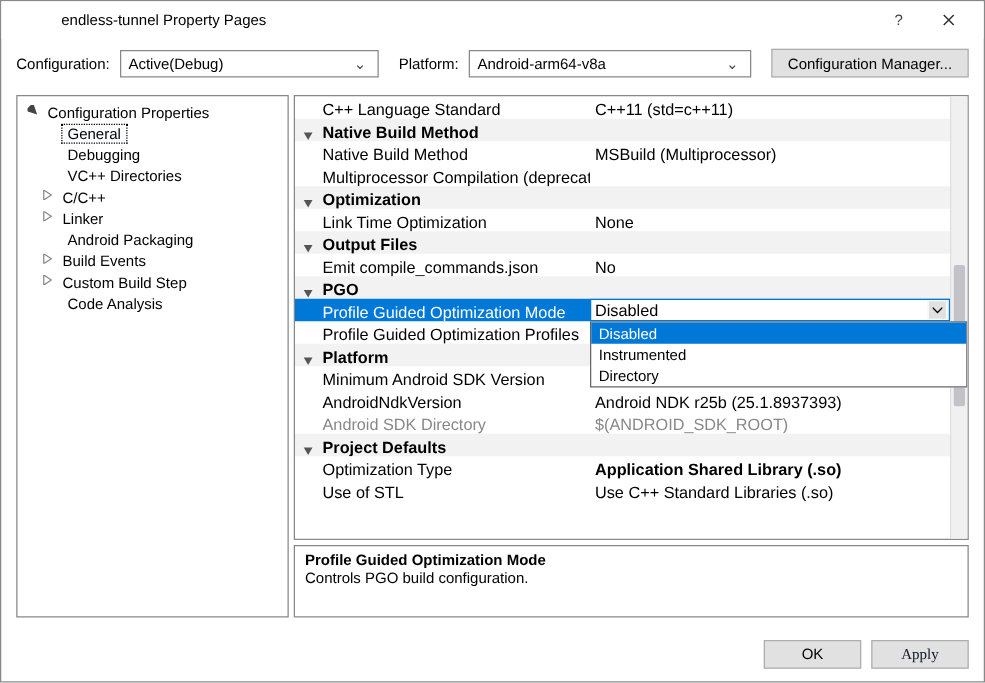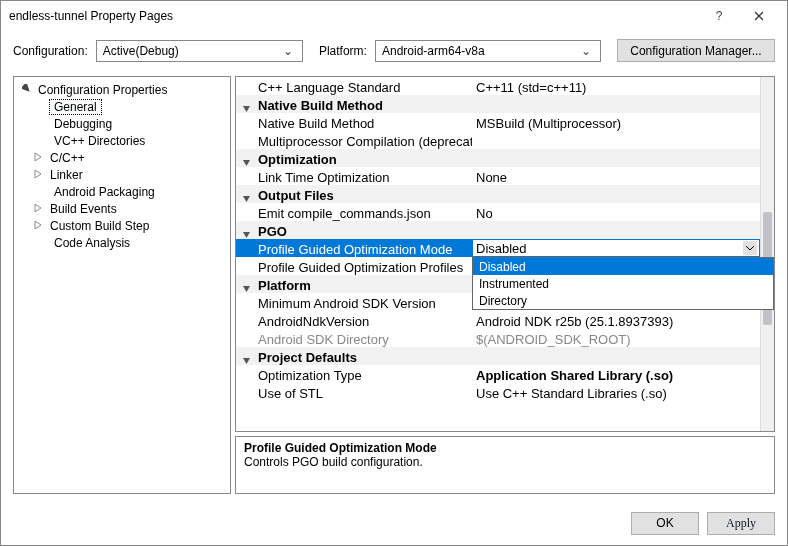--- a/index.html
+++ b/index.html
@@ -15,21 +15,21 @@
     overflow: hidden;
     position: relative;
   }
   .titlebar {
     height: 30px;
     display: flex;
     align-items: center;
     padding: 0 8px;
     background: #fff;
   }
-  .titlebar .title { flex: 1; font-size: 12px; color: #000; }
+  .titlebar .title { flex: 1; font-size: 12px; color: #000; margin-left: 40px; }
   .titlebar .tb-btn {
     width: 40px; height: 28px;
     display: flex; align-items: center; justify-content: center;
     color: #444;
   }
   .config-row {
     display: flex;
     align-items: center;
     gap: 8px;
     padding: 8px 12px 14px 12px;
@@ -177,21 +177,21 @@
   .footer {
     position: absolute;
     bottom: 0; left: 0; right: 0;
     height: 44px;
     display: flex;
     align-items: center;
     justify-content: flex-end;
     gap: 8px;
     padding: 0 12px;
   }
-  .footer .btn { width: 68px; text-align: center; }
+  .footer .btn { width: 78px; text-align: center; }
   .indent1 { padding-left: 18px !important; }
   .indent2 { padding-left: 36px !important; }
 </style>
 </head>
 <body>
 
 <div class="titlebar">
   <div class="title">endless-tunnel Property Pages</div>
   <div class="tb-btn">?</div>
   <div class="tb-btn">

